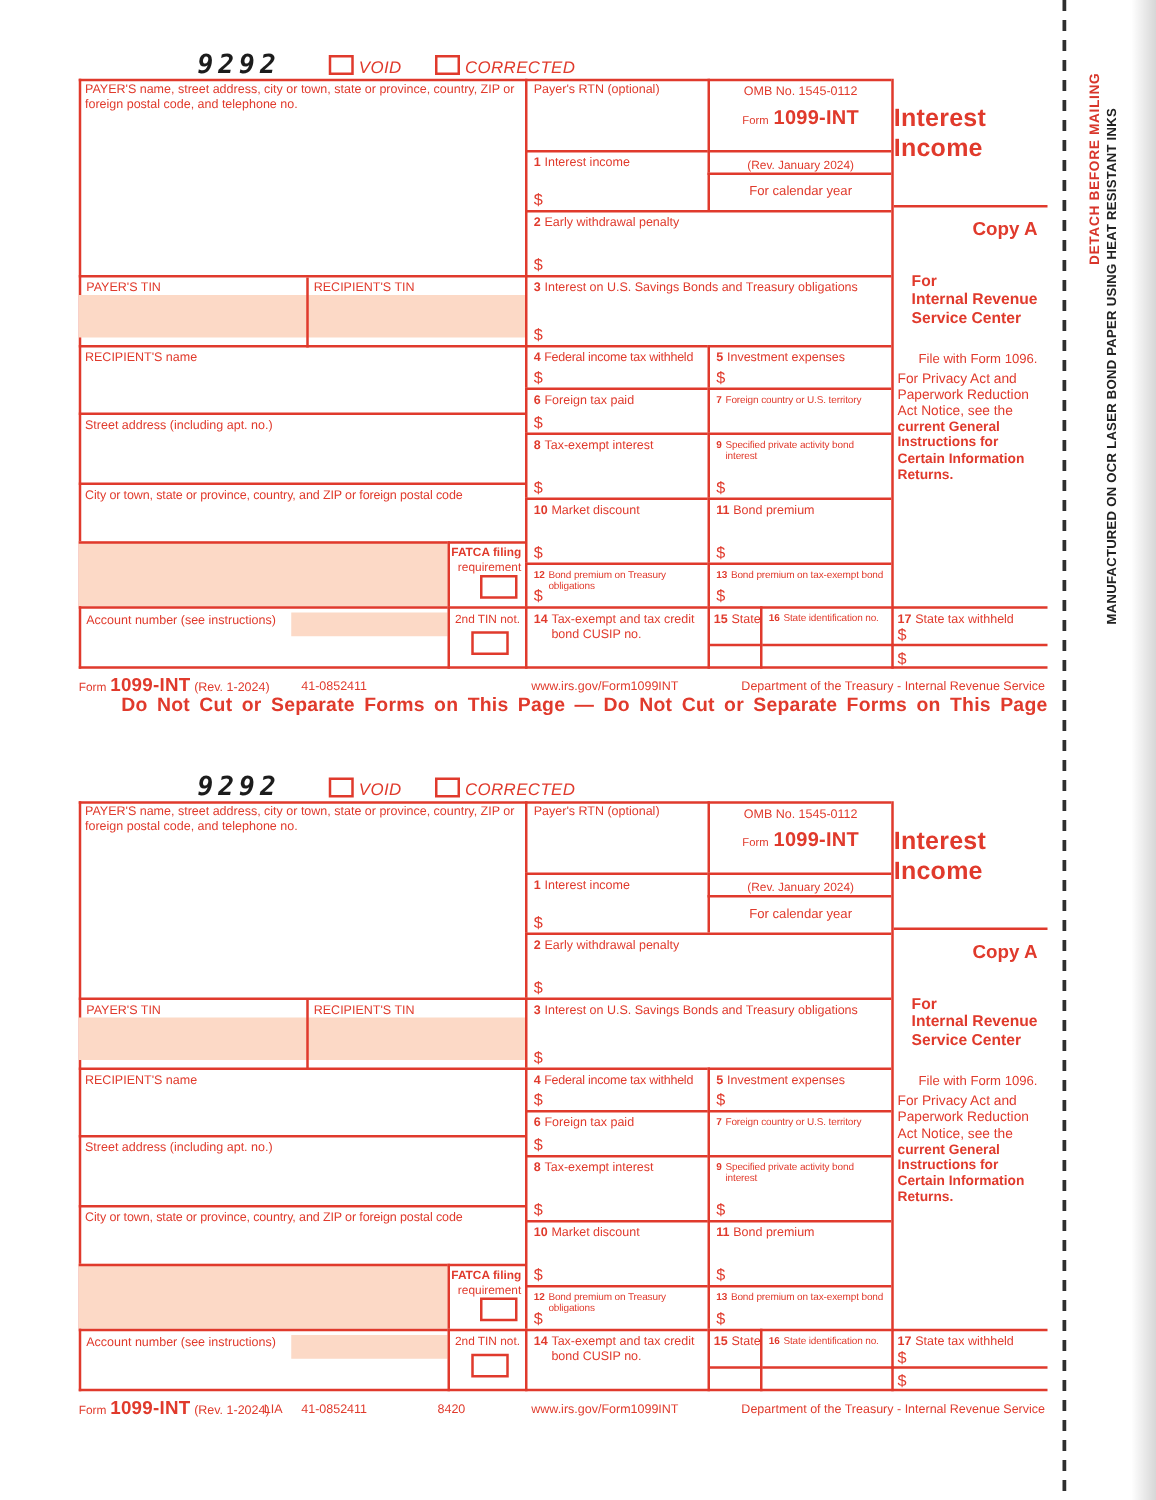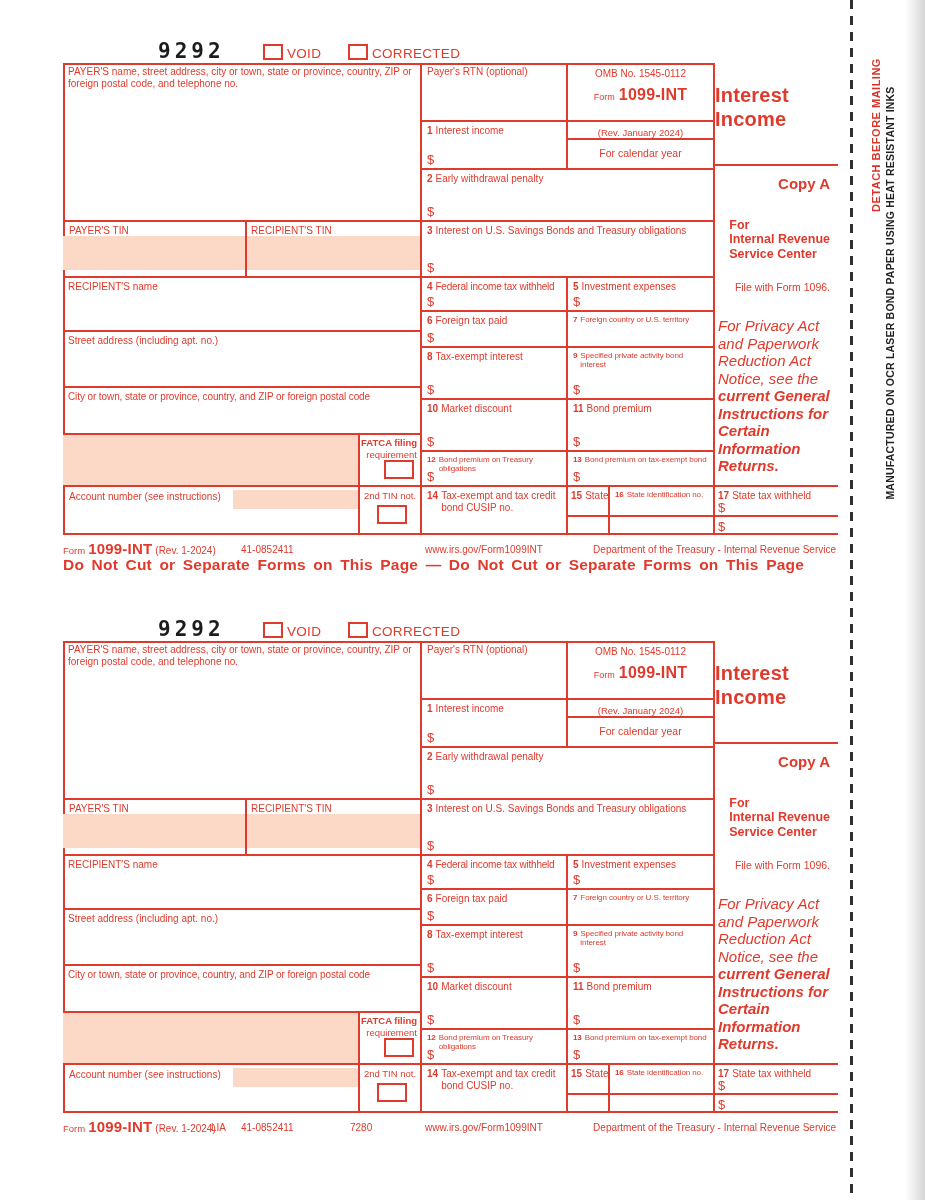--- a/index.html
+++ b/index.html
@@ -5,21 +5,21 @@
   :root{
     --red:#e03a2c;
     --pink:#fcd9c6;
     --ink:#1c1c1c;
   }
   html,body{margin:0;padding:0;}
   body{width:925px;height:1200px;background:#fff;font-family:"Liberation Sans",sans-serif;overflow:hidden;}
   .page{position:relative;width:925px;height:1200px;background:#fff;}
 
   .copy{position:absolute;left:63px;width:775px;}
-  .coderow{position:relative;height:27px;}
+  .coderow{position:relative;height:27px;font-style:italic;}
   .ocr{position:absolute;left:95px;bottom:0;font-family:"DejaVu Sans Mono",monospace;font-weight:700;font-size:21px;letter-spacing:4px;color:var(--ink);}
   .cbx{position:absolute;bottom:3px;width:16px;height:12px;border:2px solid var(--red);background:#fff;}
   .cklbl{position:absolute;bottom:2px;font-size:13.5px;color:var(--red);letter-spacing:.3px;}
 
   .ftable{position:relative;height:472px;}
   .ln{position:absolute;background:var(--red);}
   .c{position:absolute;box-sizing:border-box;color:var(--red);}
   .bt{border-top:2px solid var(--red);}
   .bl{border-left:2px solid var(--red);}
   .lb{display:flex;gap:3px;align-items:flex-start;font-size:10px;line-height:1.18;padding:3px 3px 0 5px;}
@@ -27,31 +27,31 @@
   .sm{font-size:8px;letter-spacing:-.1px;}
   .dls{position:absolute;left:5px;bottom:1px;font-size:13px;}
   .pinkfill{position:absolute;background:var(--pink);}
   .ckbig{position:absolute;width:26px;height:15px;border:2px solid var(--red);background:#fff;}
 
   .rcol{text-align:left;}
   .title2{font-size:20px;font-weight:700;line-height:1.22;padding:20px 8px 0 0;letter-spacing:.2px;}
   .copya{position:absolute;top:112px;right:8px;font-size:15px;font-weight:700;}
   .forirs{position:absolute;top:155px;right:8px;font-size:12.5px;font-weight:700;line-height:1.15;}
   .filew{position:absolute;top:218px;right:8px;font-size:10.5px;font-weight:400;}
-  .priv{position:absolute;top:254px;right:8px;width:112px;font-size:15px;line-height:1.17;font-style:italic;}
+  .priv{position:absolute;top:234px;right:8px;width:112px;font-size:11px;line-height:1.17;}
   .priv .pb{display:block;font-weight:700;}
 
   .frow{position:relative;height:20px;margin-top:2px;font-size:10px;color:var(--red);}
   .fid{position:absolute;left:0;bottom:0;display:flex;align-items:baseline;gap:3px;}
   .fid .w{font-size:9.5px;}
   .fid .no{font-size:15px;font-weight:700;letter-spacing:.2px;}
   .fid .rv{font-size:10px;}
   .fit{position:absolute;bottom:2px;}
 
-  .donotcut{position:absolute;left:63px;top:556px;width:775px;text-align:left;color:var(--red);font-weight:700;font-size:15.5px;word-spacing:3px;letter-spacing:.2px;white-space:nowrap;}
+  .donotcut{position:absolute;left:63px;top:556px;width:775px;text-align:right;color:var(--red);font-weight:700;font-size:15.5px;word-spacing:3px;letter-spacing:.2px;white-space:nowrap;}
 
   .dashline{position:absolute;left:850px;top:0;width:3px;height:1200px;background:repeating-linear-gradient(180deg,#2f2f2f 0 9px,transparent 9px 16px);}
   .vtext{position:absolute;transform:rotate(-90deg);white-space:nowrap;font-size:11px;font-weight:700;text-align:center;}
   .vred{color:#d8352a;letter-spacing:.5px;}
   .vblk{color:#222;letter-spacing:.2px;}
   .edge{position:absolute;right:0;top:0;width:20px;height:1200px;background:linear-gradient(to right,rgba(0,0,0,0),rgba(0,0,0,.16));}
 </style>
 </head>
 <body>
 
@@ -513,21 +513,21 @@
   </div>
 
   <div class="frow">
     <span class="fid">
       <span class="w">Form</span>
       <span class="no">1099-INT</span>
       <span class="rv">(Rev. 1-2024)</span>
     </span>
     <span class="fit" style="left:148px;">LIA</span>
     <span class="fit" style="left:178px;">41-0852411</span>
-    <span class="fit" style="left:287px;">7280</span>
+    <span class="fit" style="left:287px;">8420</span>
     <span class="fit" style="left:362px;">www.irs.gov/Form1099INT</span>
     <span class="fit" style="right:2px;">Department of the Treasury - Internal Revenue Service</span>
   </div>
 </div>
 
   <div class="dashline"></div>
   <div class="vtext vred" style="width:150px;height:14px;left:802px;top:130px;">DETACH BEFORE MAILING</div>
   <div class="vtext vblk" style="width:458px;height:14px;left:662px;top:286px;font-size:10.5px;">MANUFACTURED ON OCR LASER BOND PAPER USING HEAT RESISTANT INKS</div>
   <div class="edge"></div>
 </div>

